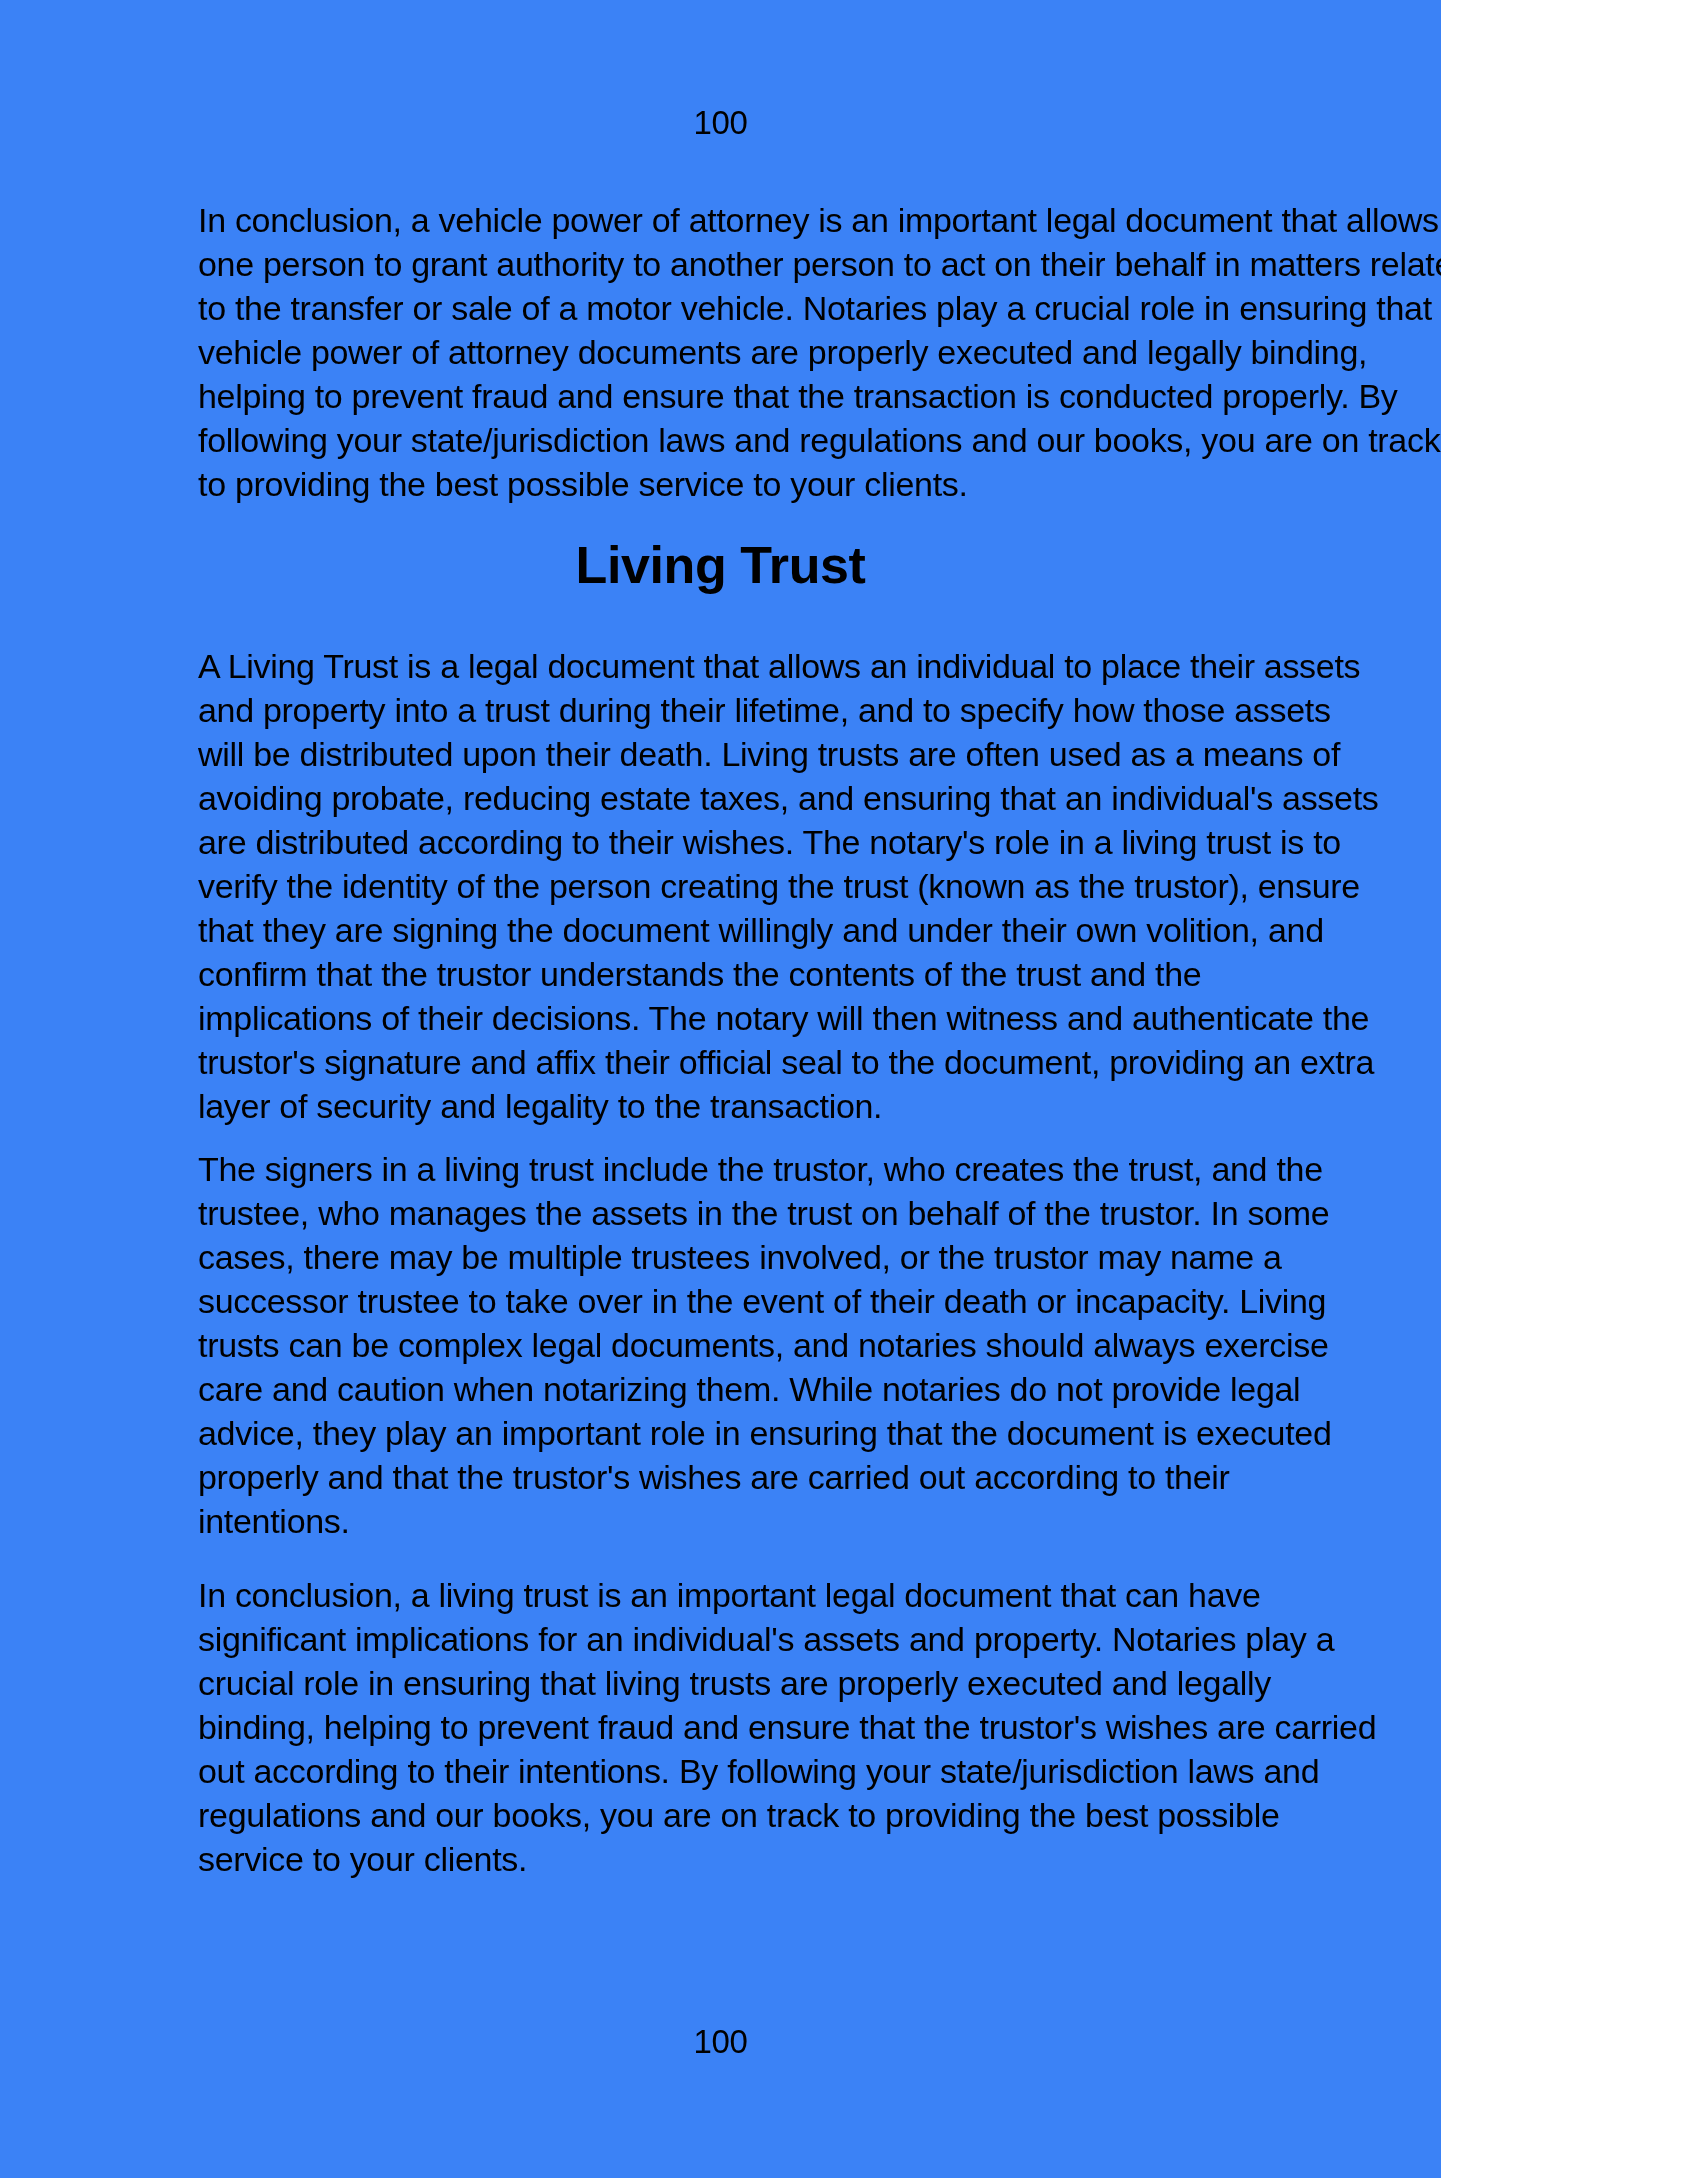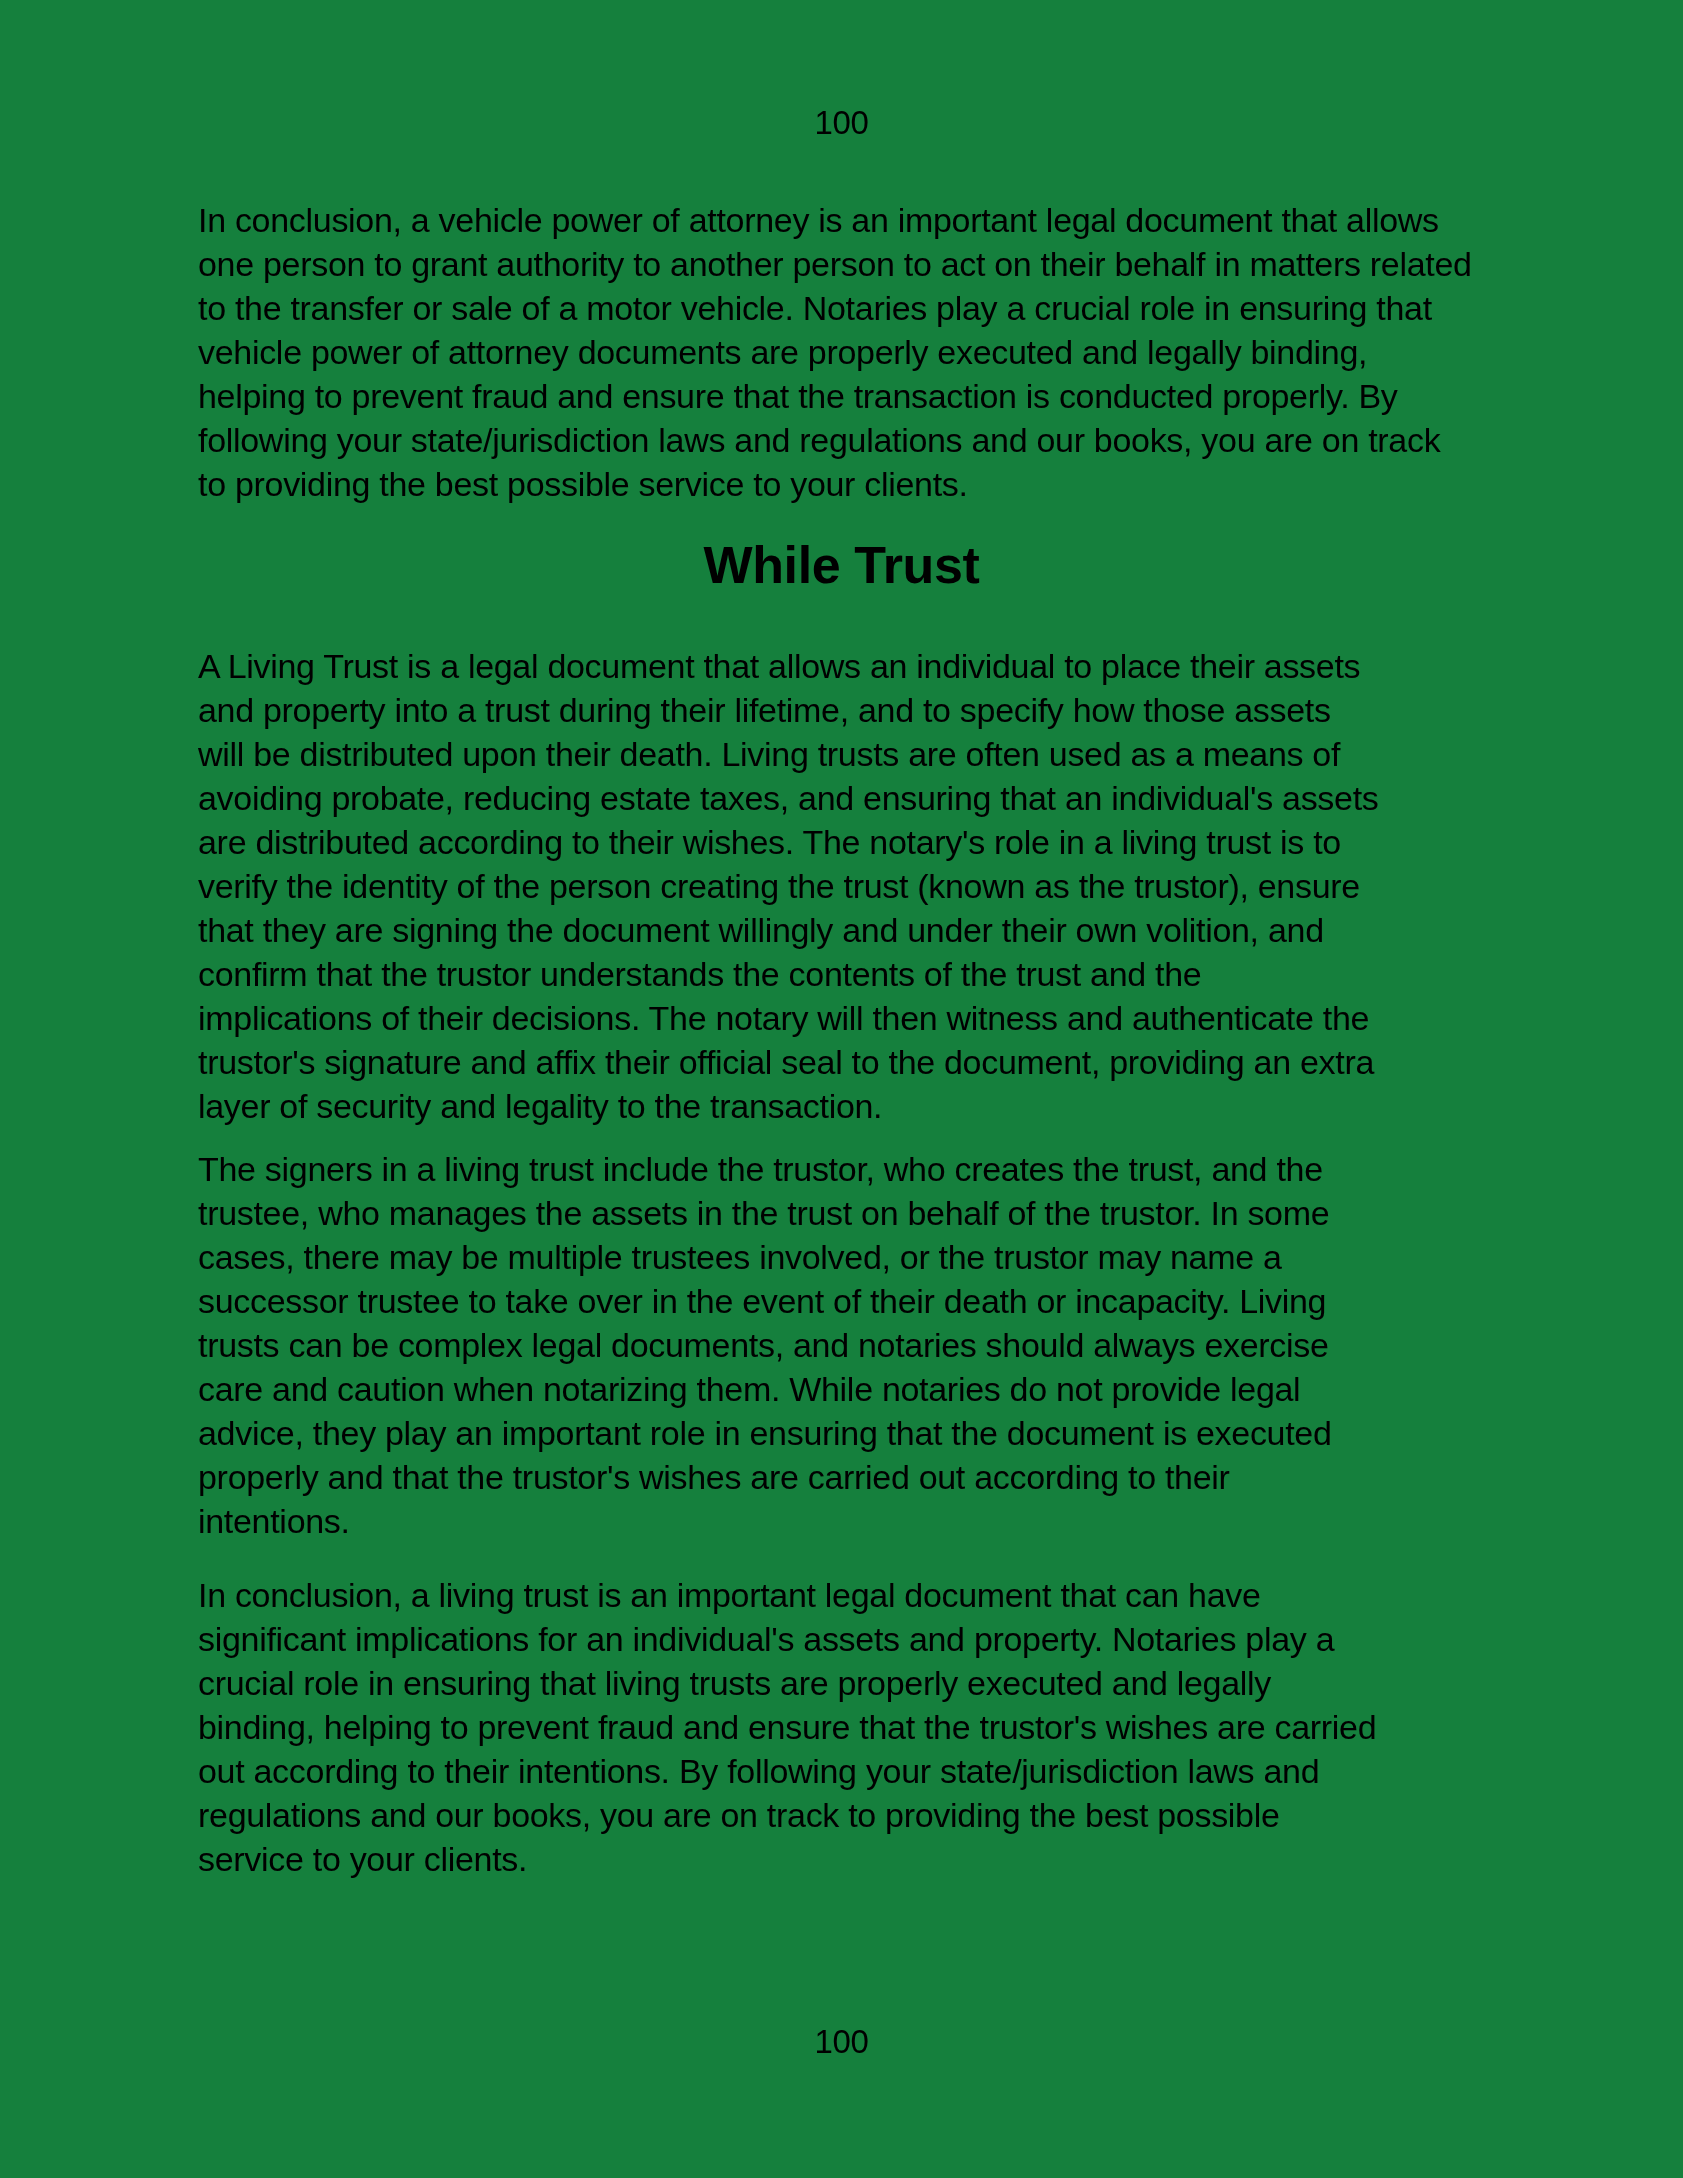--- a/index.html
+++ b/index.html
@@ -2,23 +2,23 @@
 <html><head>
 <meta charset="utf-8">
 <style>
   html, body {
     margin: 0;
     padding: 0;
     background: #ffffff;
   }
   .page {
     position: relative;
-    width: 1683px;
+    width: 1441px;
     height: 2178px;
-    background: #15803d;
+    background: #3b82f6;
     color: #000000;
     font-family: "Liberation Sans", sans-serif;
     overflow: hidden;
     text-decoration: underline;
   }
   .pagenum {
     position: absolute;
     left: 0;
     right: 0;
     text-align: center;
@@ -63,21 +63,21 @@
   <div class="pagenum" id="pagenum-top">100</div>
 
   <div class="body-para" id="para-1">In conclusion, a vehicle power of attorney is an important legal document that allows
 one person to grant authority to another person to act on their behalf in matters related
 to the transfer or sale of a motor vehicle. Notaries play a crucial role in ensuring that
 vehicle power of attorney documents are properly executed and legally binding,
 helping to prevent fraud and ensure that the transaction is conducted properly. By
 following your state/jurisdiction laws and regulations and our books, you are on track
 to providing the best possible service to your clients.</div>
 
-  <h1 class="section-heading">While Trust</h1>
+  <h1 class="section-heading">Living Trust</h1>
 
   <div class="body-para" id="para-2">A Living Trust is a legal document that allows an individual to place their assets
 and property into a trust during their lifetime, and to specify how those assets
 will be distributed upon their death. Living trusts are often used as a means of
 avoiding probate, reducing estate taxes, and ensuring that an individual's assets
 are distributed according to their wishes. The notary's role in a living trust is to
 verify the identity of the person creating the trust (known as the trustor), ensure
 that they are signing the document willingly and under their own volition, and
 confirm that the trustor understands the contents of the trust and the
 implications of their decisions. The notary will then witness and authenticate the

